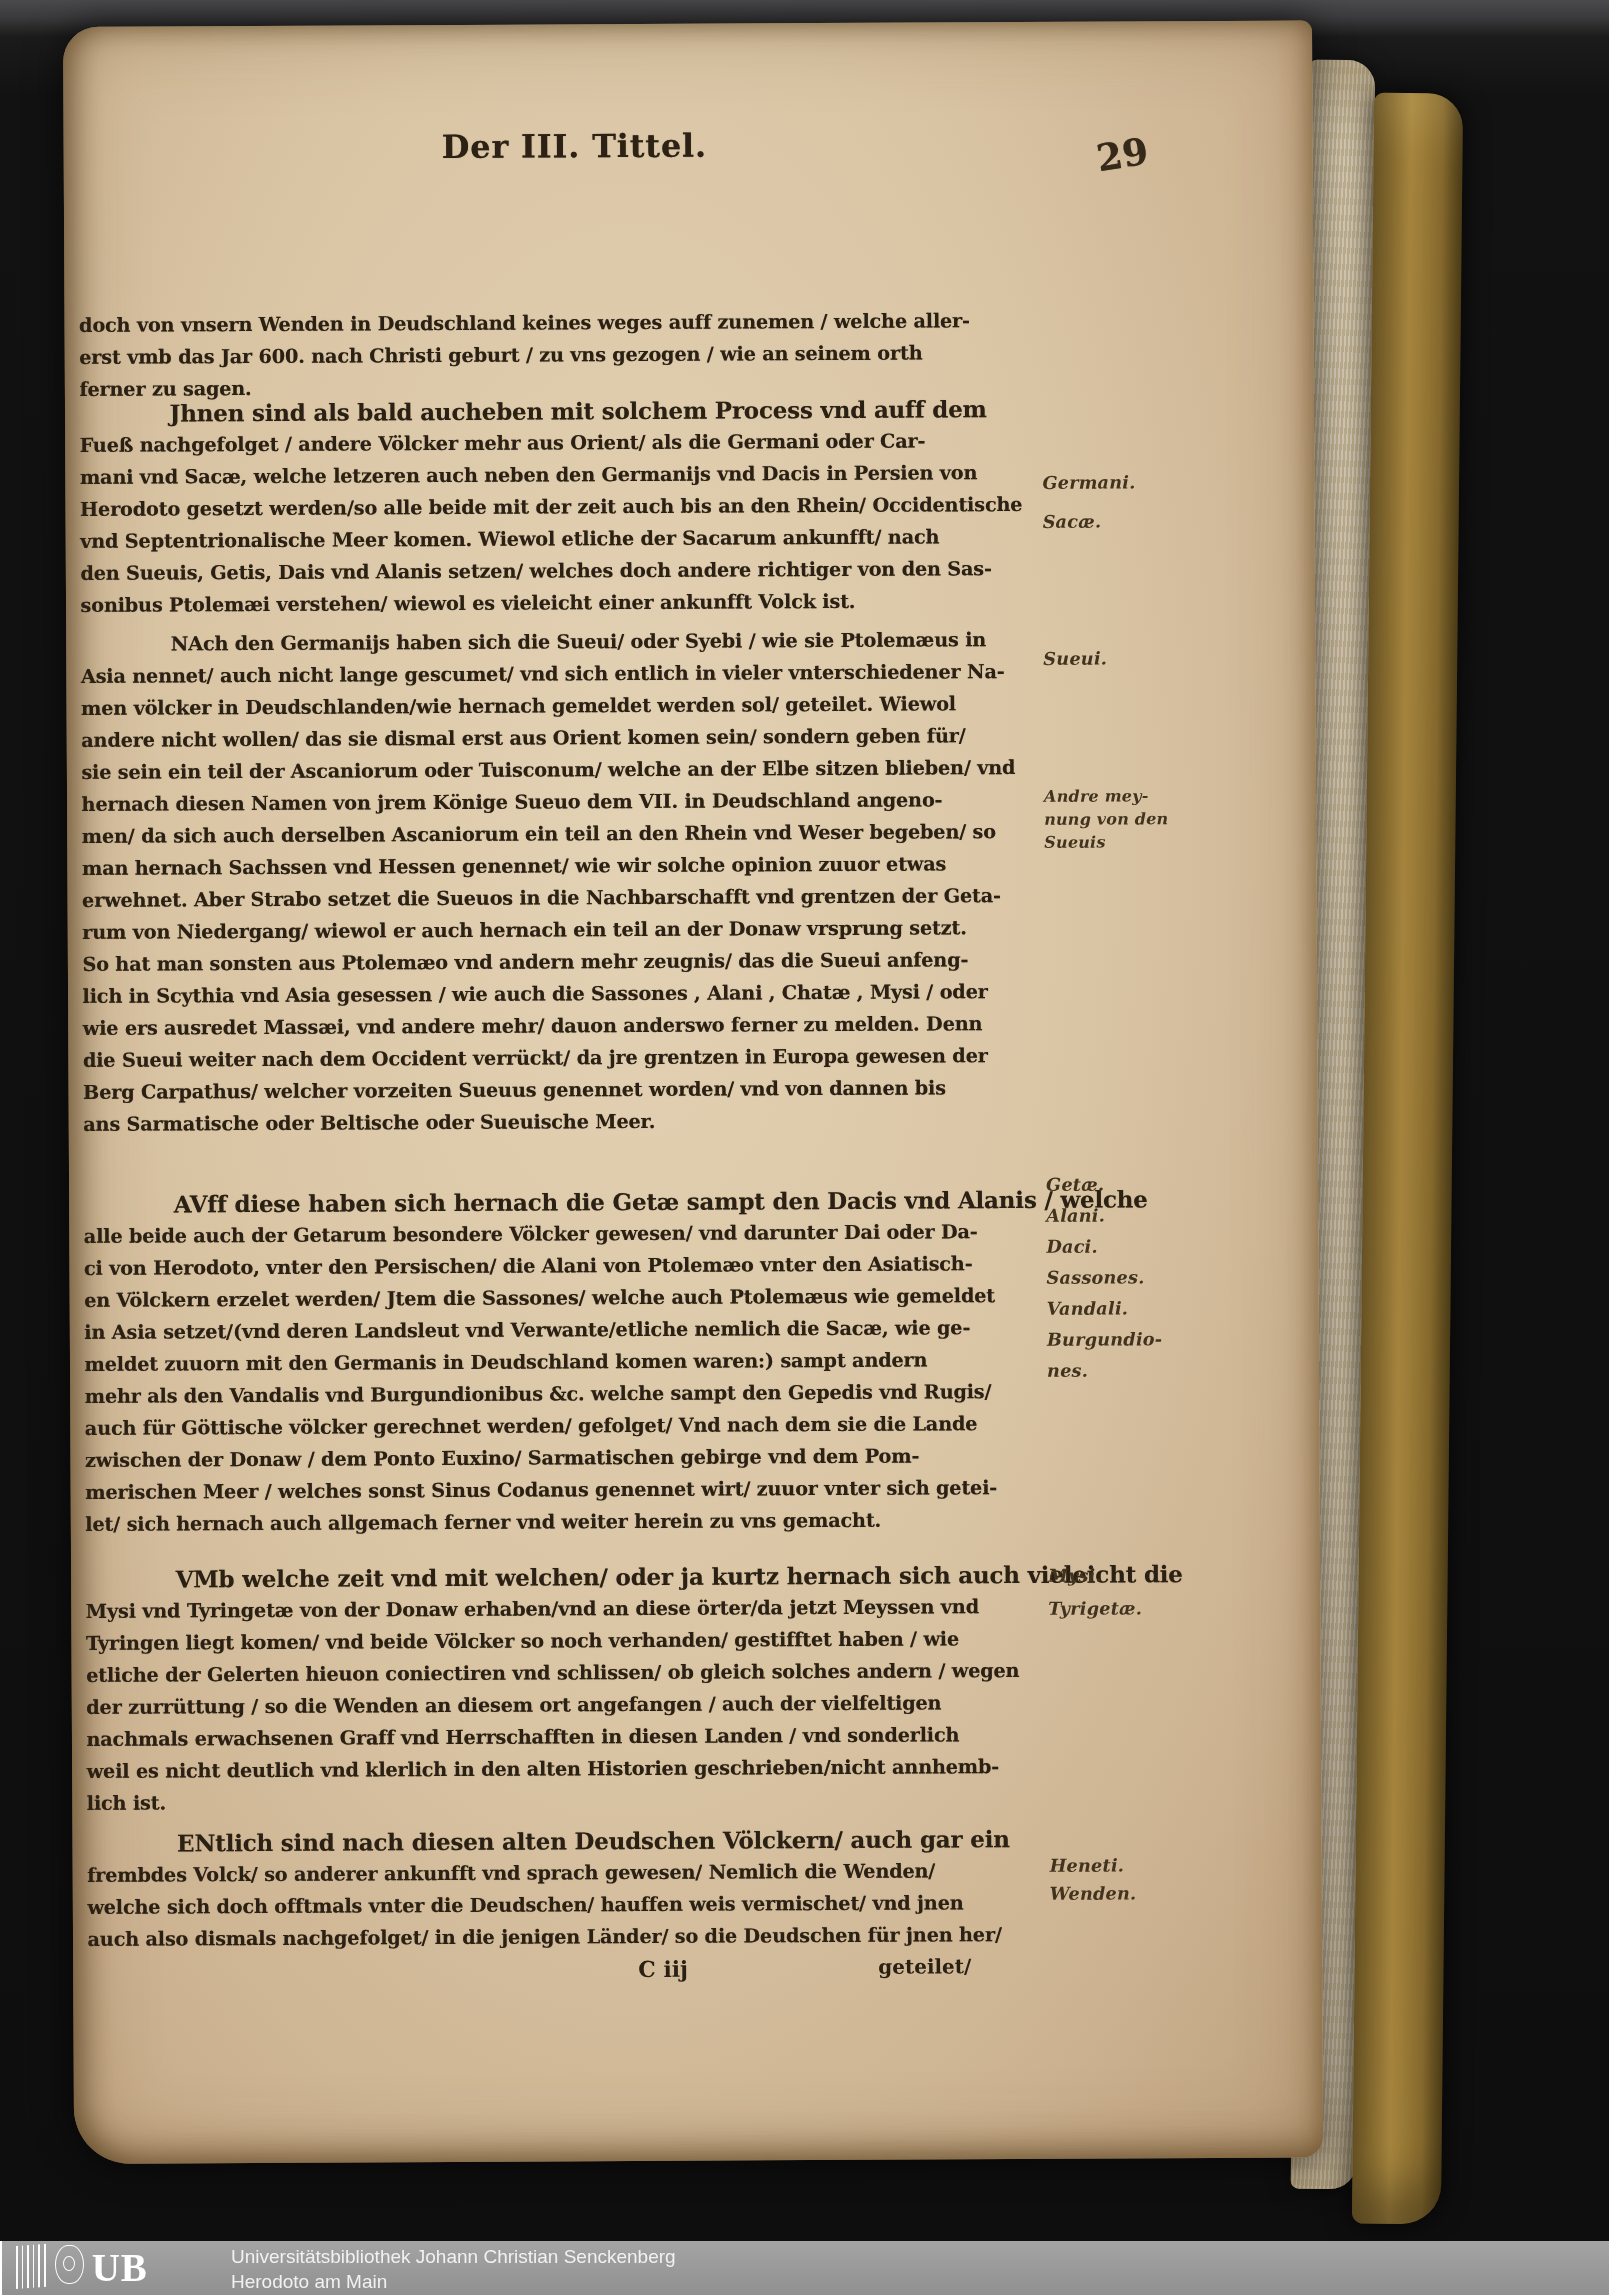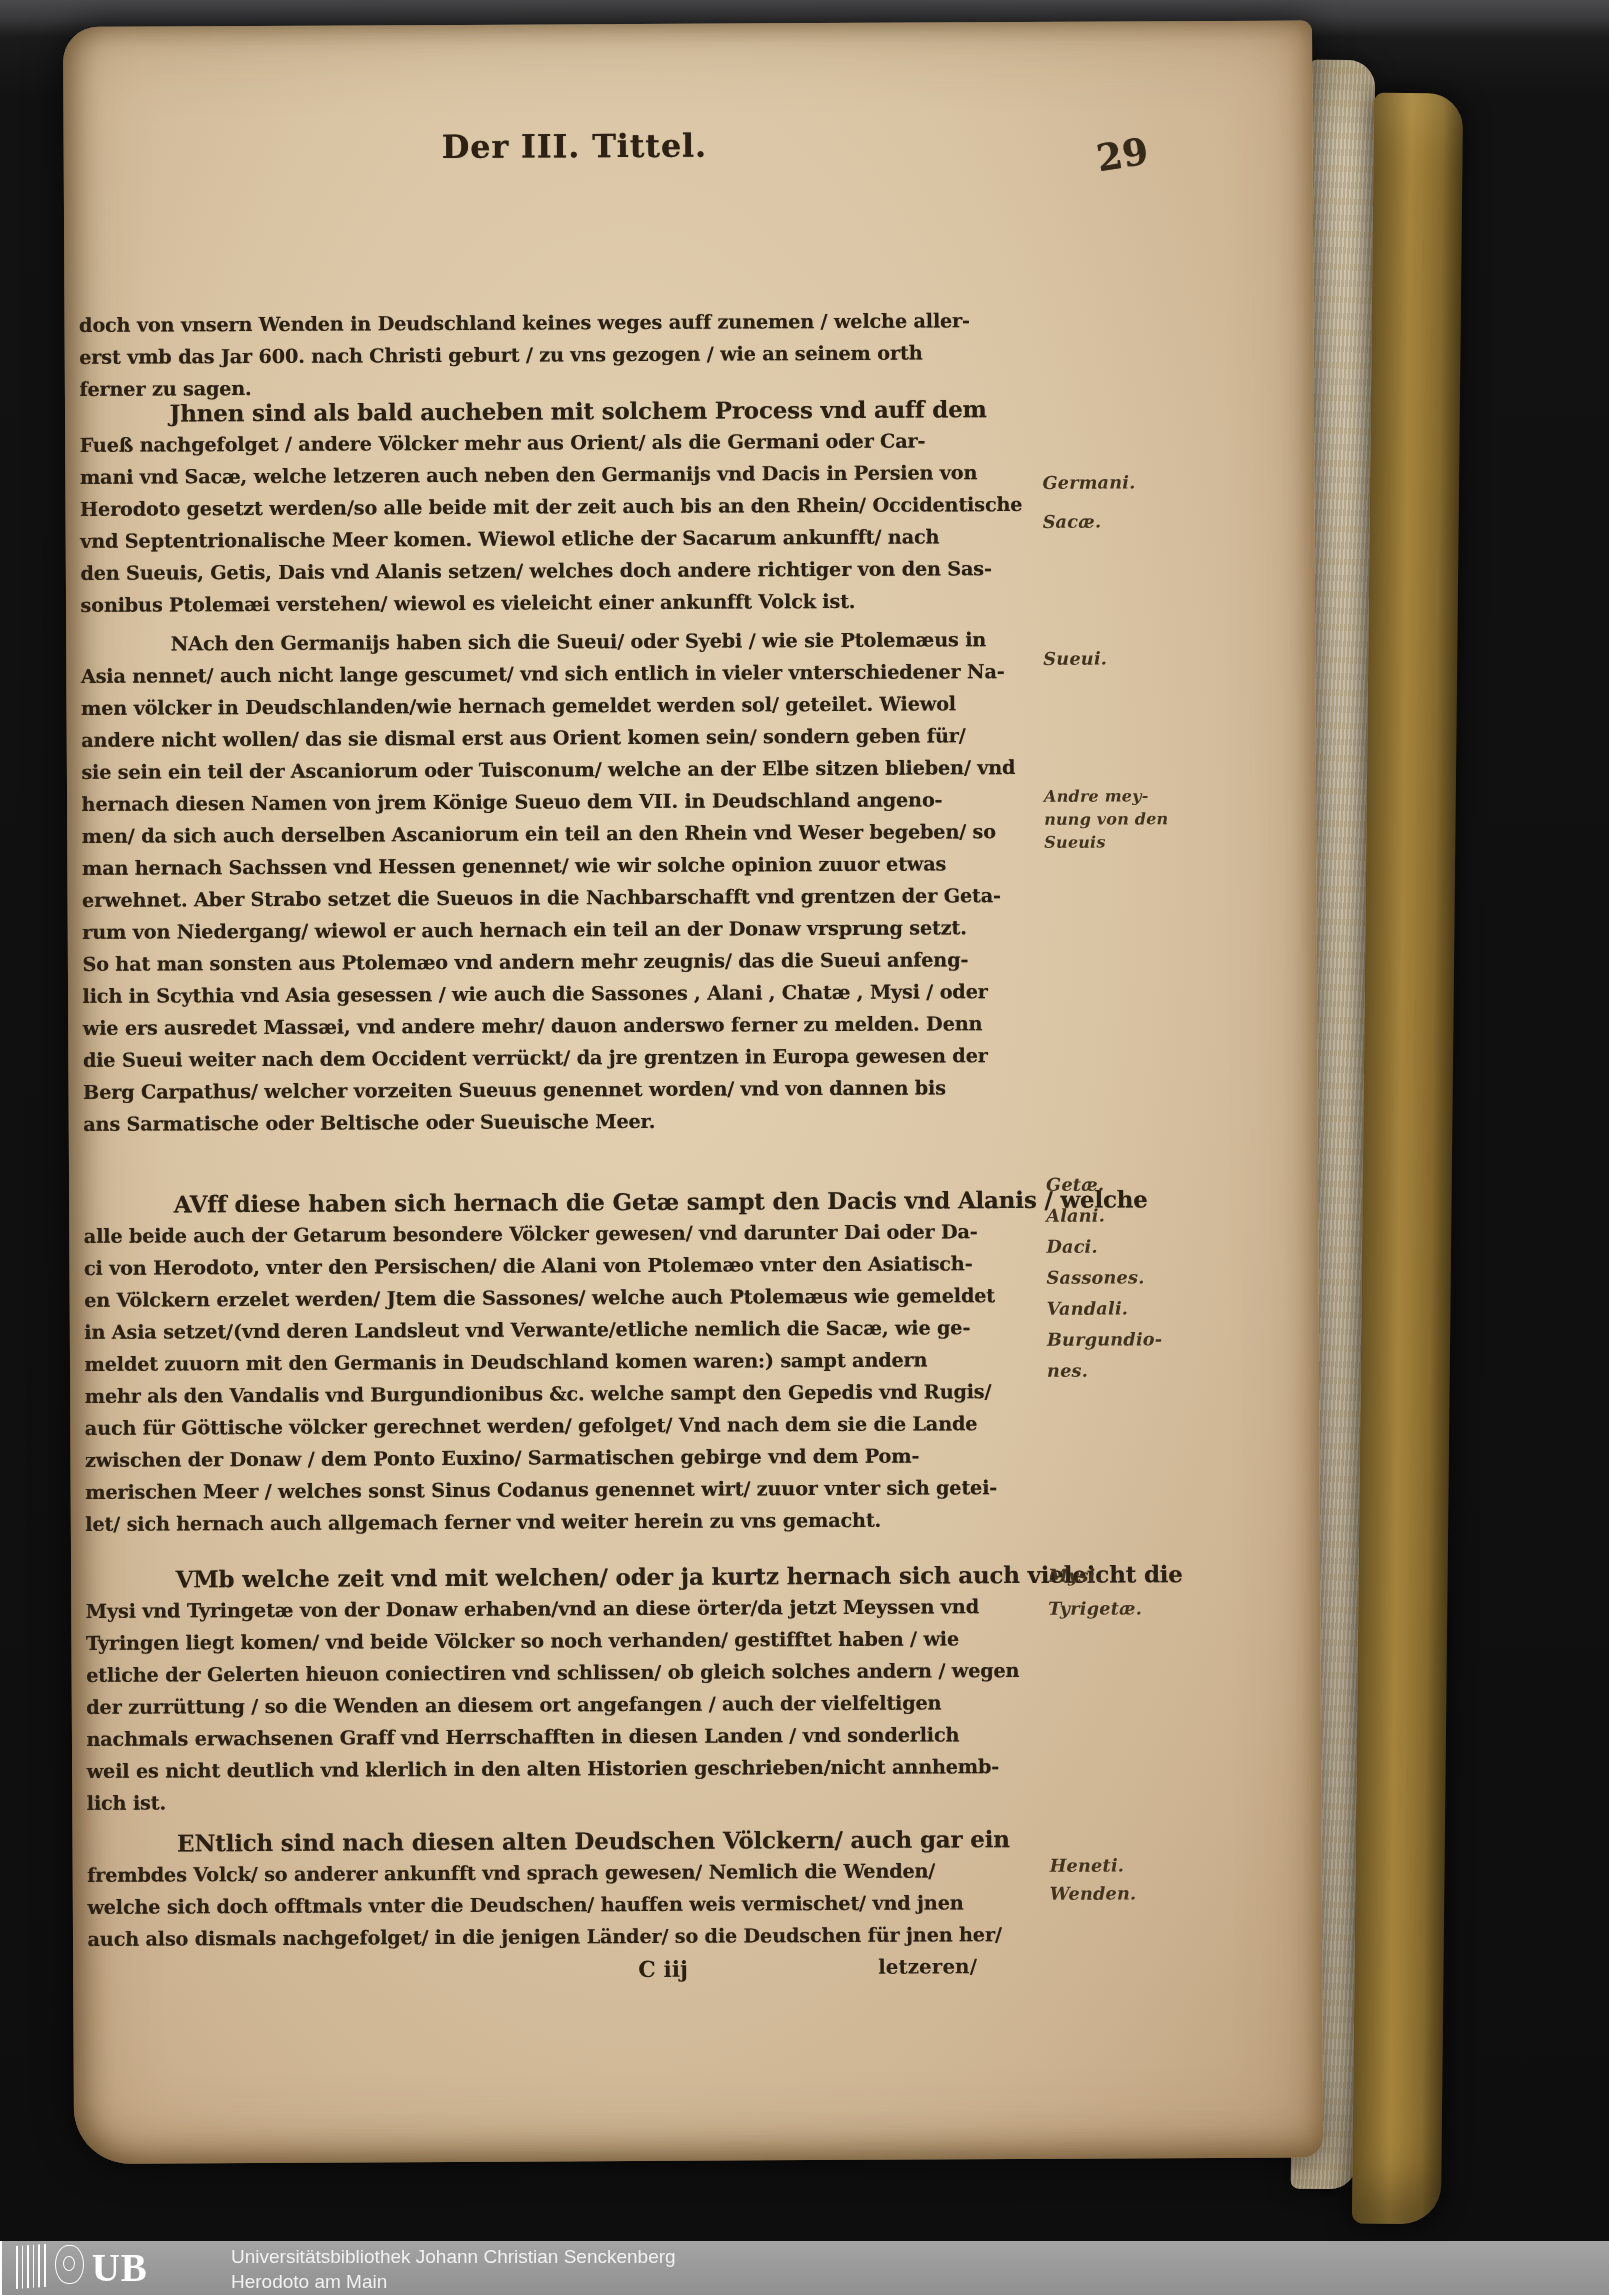--- a/index.html
+++ b/index.html
@@ -164,21 +164,21 @@
         <div class="ml">Mysi.</div>
         <div class="ml">Tyrigetæ.</div>
       </div>
 
     <div class="mnote m-lh35" style="top:1830px">
         <div class="ml">Heneti.</div>
         <div class="ml">Wenden.</div>
       </div>
 
     <div class="sigmark">C iij</div>
-    <div class="catchword">letzeren/</div>
+    <div class="catchword">geteilet/</div>
 
   </div>
 
   <div class="library-bar">
     <div class="ub-logo">
       <div class="pages-icon"></div>
       <div class="portrait-icon"></div>
       <div class="ub-letters">UB</div>
     </div>
     <div class="lib-text">

